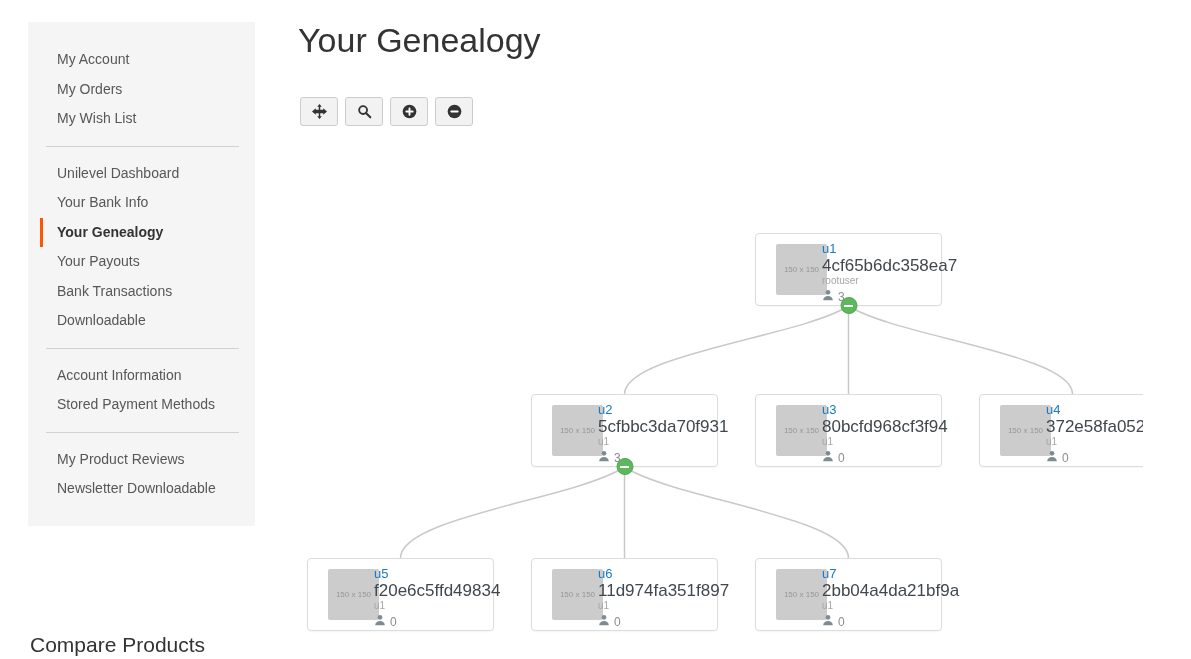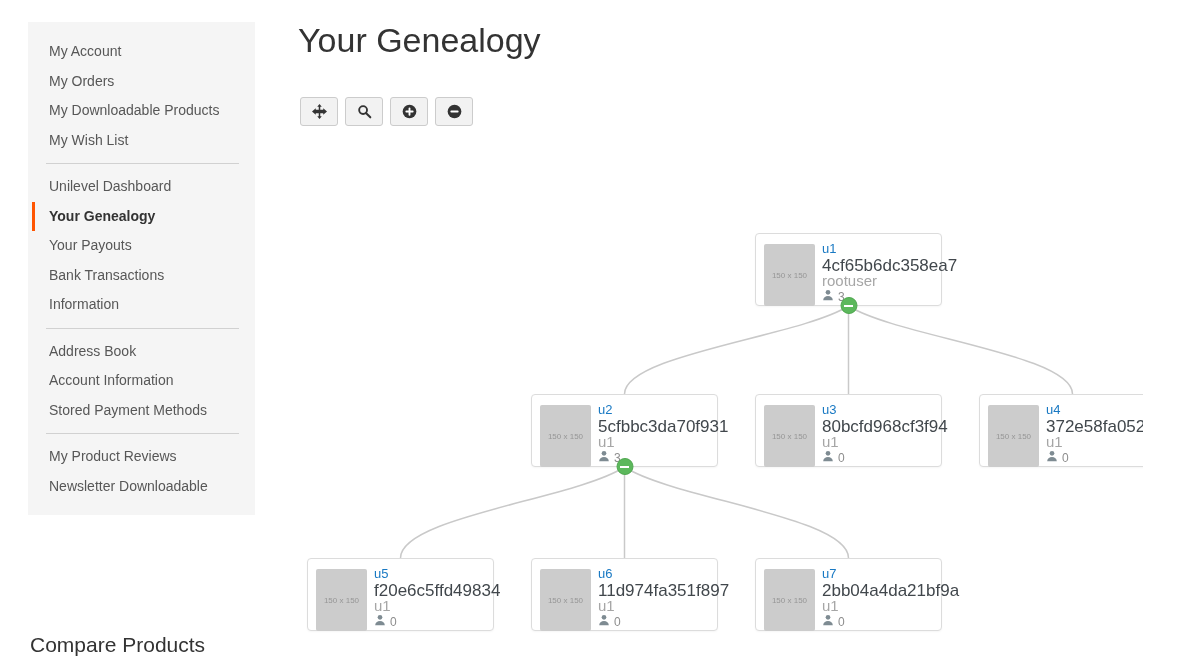--- a/index.html
+++ b/index.html
@@ -8,21 +8,21 @@
     width:1191px; height:659px; position:relative; overflow:hidden;
     background:#fff; color:#333;
     font-family:"Liberation Sans", sans-serif;
   }
 
   
   .sidebar {
     position:absolute; left:28px; top:22px; width:227px;
     background:#f5f5f5; padding:11px 0 10px 0;
   }
-  .nav-group { list-style:none; margin:4px; padding:0; }
+  .nav-group { list-style:none; margin:12px; padding:0; }
   .nav-item {
     font-size:14px; line-height:17.5px; padding:6px 16px 6px 17px;
     color:#575757; cursor:pointer;
   }
   .nav-item.active {
     border-left:3px solid var(--accent,#ff5501);
     padding-left:14px; font-weight:bold; color:#333;
   }
   .nav-divider { border-top:1px solid #d1d1d1; margin:8px 16px 8px 18px; height:0; }
 
@@ -49,32 +49,32 @@
     position:absolute; left:300px; top:140px; width:843px; height:519px;
     overflow:hidden;
   }
   .tree-viewport svg.edges { position:absolute; left:0; top:0; }
   .gnode {
     position:absolute; width:187px; height:73px; background:#fff;
     border:1px solid #dcdcdc; border-radius:4px;
     box-shadow:0 1px 2px rgba(0,0,0,.04); z-index:1;
   }
   .gnode-img {
-    position:absolute; left:8px; top:10px; width:51px; height:62px;
+    position:absolute; left:20px; top:10px; width:51px; height:51px;
     background:#cccccc; border-radius:2px;
     display:flex; align-items:center; justify-content:center;
   }
   .gnode-img span { font-size:8px; color:#969696; }
   .gnode-info { position:absolute; left:66px; top:7px; right:11px; }
   .gnode-user {
     display:block; font-size:13px; line-height:16px;
     color:var(--link,#1979c3); text-decoration:none; cursor:pointer;
   }
   .gnode-hash { font-size:17px; line-height:17px; color:#41474c; }
-  .gnode-sponsor { font-size:15px; line-height:14px; color:#a6a6a6; }
+  .gnode-sponsor { font-size:10px; line-height:14px; color:#a6a6a6; }
   .gnode-count { display:flex; align-items:center; gap:4px; margin-top:1px; line-height:14px; }
   .gnode-count svg { width:12px; height:12px; fill:#7e8b92; }
   .gnode-count span { font-size:12px; color:#8d8d8d; }
   .collapse-btn {
     position:absolute; left:50%; bottom:-9px; transform:translateX(-50%);
     width:17px; height:17px; border-radius:50%;
     background:var(--green,#5cb85c); border:1px solid #4fa74f;
     cursor:pointer; padding:0; z-index:2;
   }
   .collapse-btn::after {
@@ -84,34 +84,33 @@
   }
 </style>
 </head>
 <body>
 
 <aside class="sidebar">
   <nav>
       <ul class="nav-group">
         <li class="nav-item">My Account</li>
         <li class="nav-item">My Orders</li>
-        <li class="nav-item">My Downloadable Products</li>
         <li class="nav-item">My Wish List</li>
       </ul>
       <div class="nav-divider"></div>
       <ul class="nav-group">
         <li class="nav-item">Unilevel Dashboard</li>
+        <li class="nav-item">Your Bank Info</li>
         <li class="nav-item active">Your Genealogy</li>
         <li class="nav-item">Your Payouts</li>
         <li class="nav-item">Bank Transactions</li>
-        <li class="nav-item">Information</li>
+        <li class="nav-item">Downloadable</li>
       </ul>
       <div class="nav-divider"></div>
       <ul class="nav-group">
-        <li class="nav-item">Address Book</li>
         <li class="nav-item">Account Information</li>
         <li class="nav-item">Stored Payment Methods</li>
       </ul>
       <div class="nav-divider"></div>
       <ul class="nav-group">
         <li class="nav-item">My Product Reviews</li>
         <li class="nav-item">Newsletter Downloadable</li>
       </ul>
     </nav>
 </aside>

